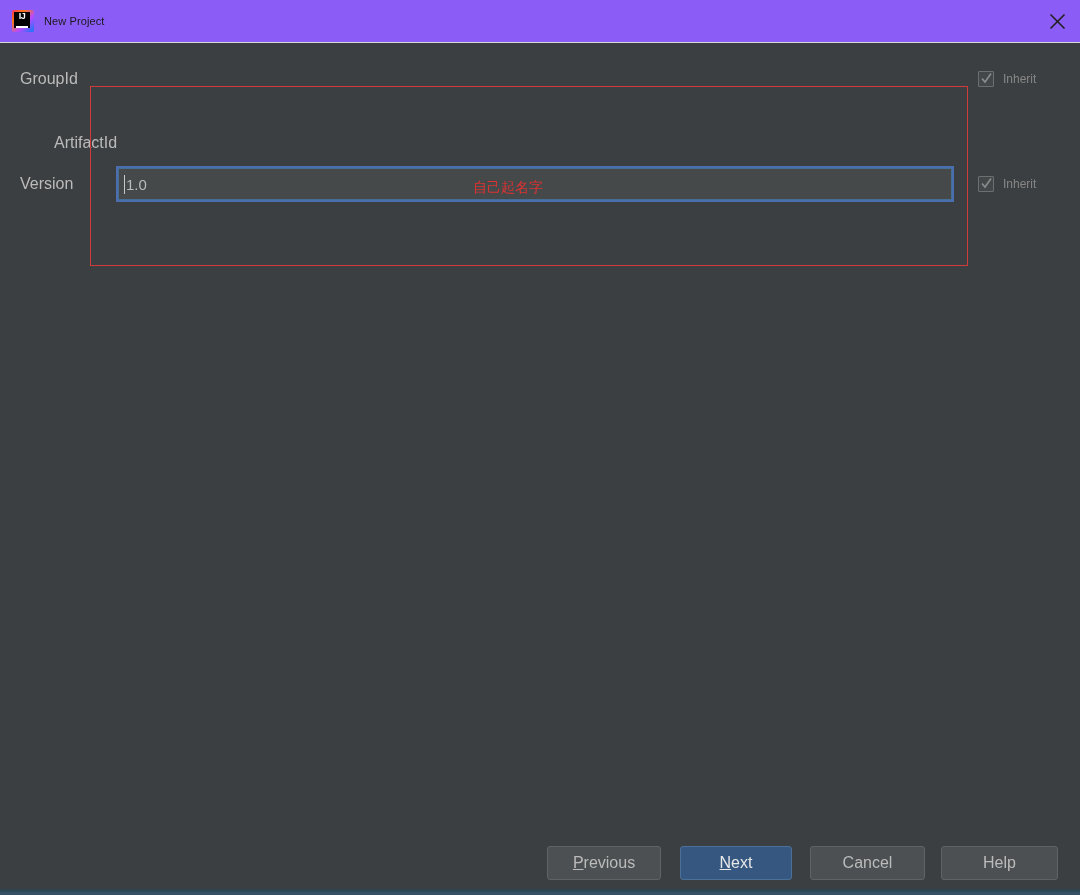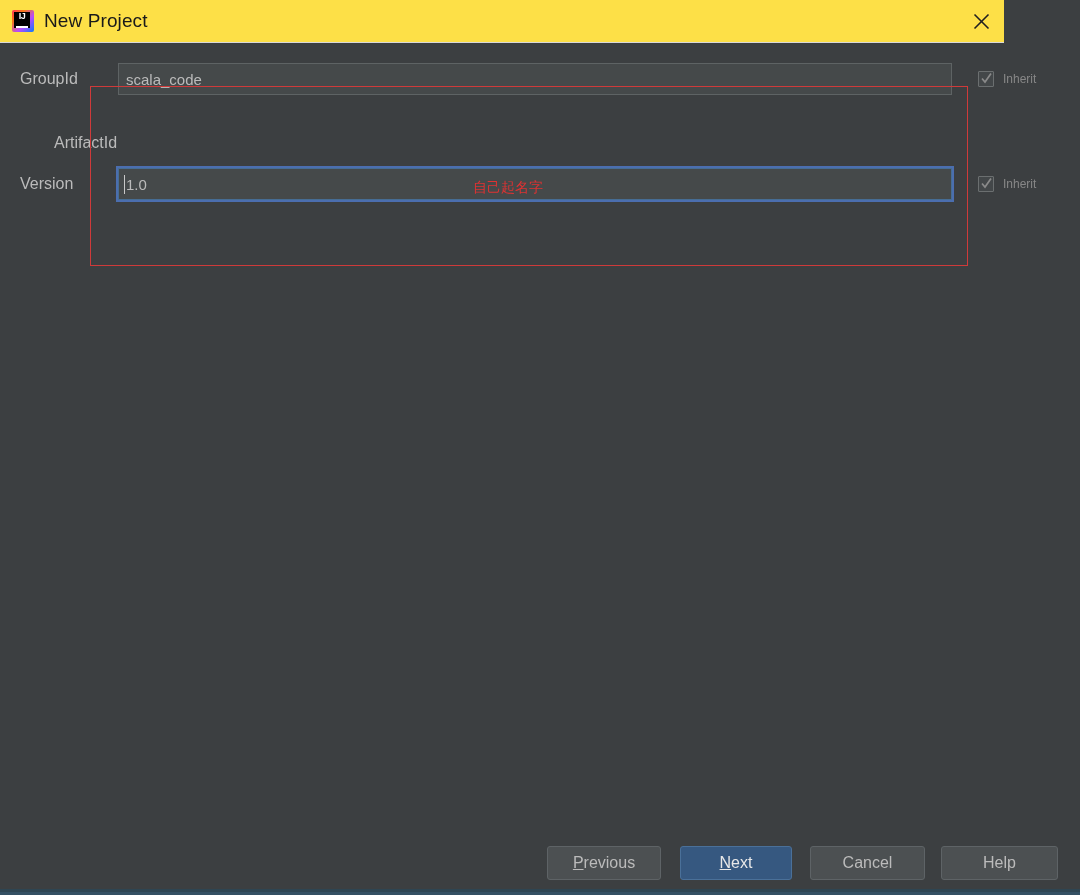--- a/index.html
+++ b/index.html
@@ -16,23 +16,23 @@
     position: relative;
     width: 1080px;
     height: 895px;
     background: #3c3f41;
   }
 
   
   .titlebar {
     position: absolute;
     left: 0; top: 0;
-    width: 1004px;
+    width: 1080px;
     height: 43px;
-    background: #fde047;
+    background: #8b5cf6;
     border-bottom: 1px solid #d9d9d9;
     display: flex;
     align-items: center;
   }
 
   .app-icon {
     position: relative;
     width: 22px;
     height: 22px;
     margin-left: 12px;
@@ -61,21 +61,21 @@
   .app-icon .ij-bar {
     position: absolute;
     left: 4px; bottom: 4px;
     width: 12px; height: 2px;
     background: #ffffff;
   }
 
   .title-text {
     margin-left: 10px;
     color: #1a1a1a;
-    font-size: 19px;
+    font-size: 11px;
     font-family: "Liberation Sans", sans-serif;
     letter-spacing: 0.1px;
   }
 
   .close-btn {
     position: absolute;
     right: 0; top: 0;
     width: 46px;
     height: 42px;
     display: flex;
@@ -270,21 +270,20 @@
         <line x1="1.5" y1="1.5" x2="15.5" y2="15.5" stroke="#202020" stroke-width="1.6"></line>
         <line x1="15.5" y1="1.5" x2="1.5" y2="15.5" stroke="#202020" stroke-width="1.6"></line>
       </svg>
     </div>
   </div>
 
   <div class="form-area">
 
     <div class="row row-groupid">
       <span class="field-label">GroupId</span>
-      <input class="textfield" type="text" value="scala_code" style="">
       <div class="inherit-box">
         <span class="checkbox">
           <span class="tick">
             <svg width="11" height="13" viewBox="0 0 11 13">
               <polyline points="1,6.5 4,10 10,1.5" fill="none" stroke="#8a8a8a" stroke-width="1.7"></polyline>
             </svg>
           </span>
         </span>
         <span class="inherit-label">Inherit</span>
       </div>

